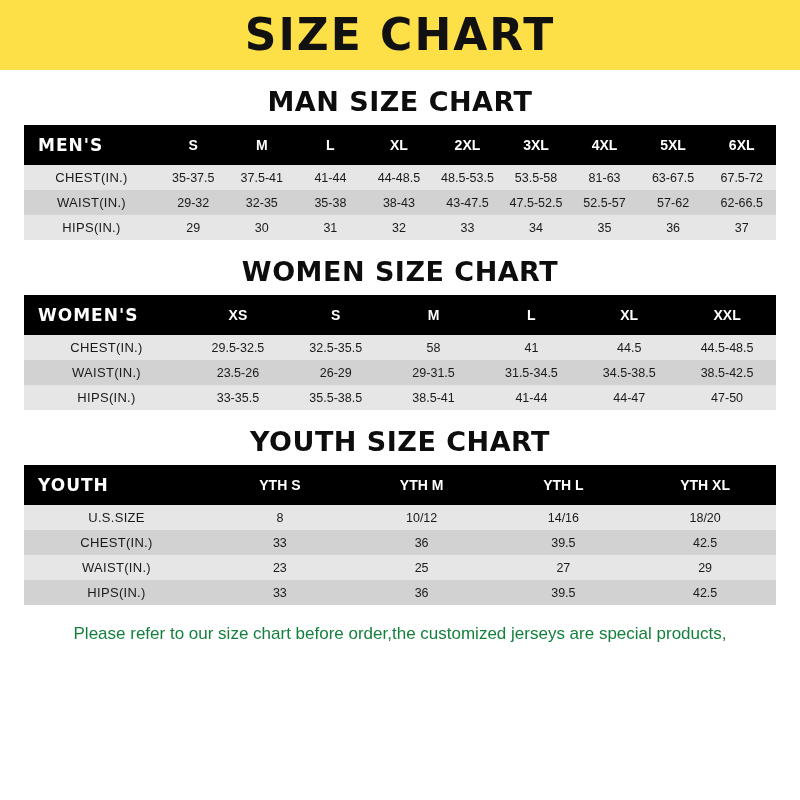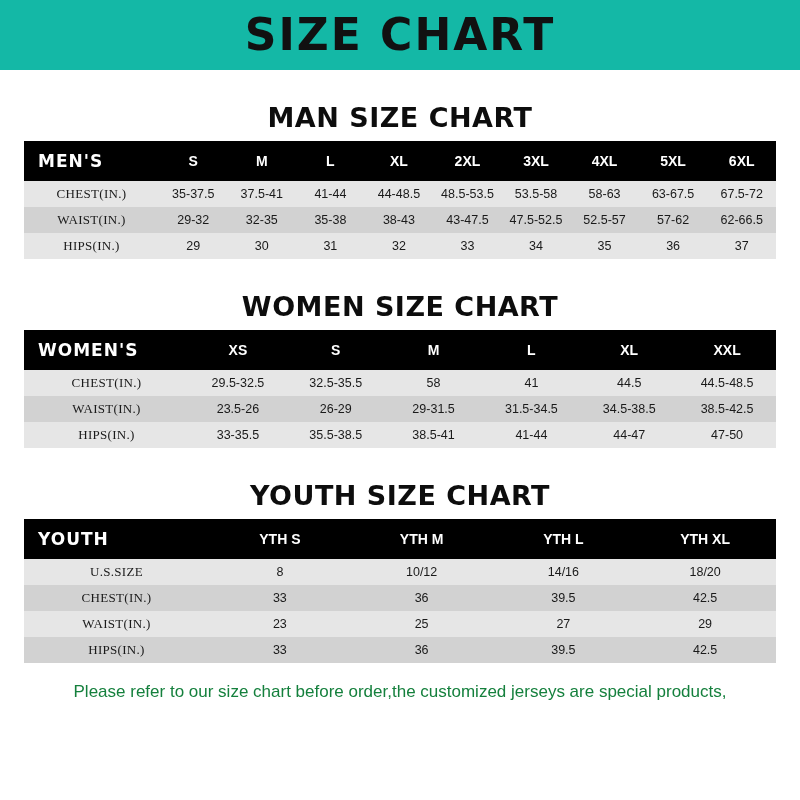--- a/index.html
+++ b/index.html
@@ -17,21 +17,21 @@
     position: relative;
     width: 800px;
     height: 800px;
     background: #ffffff;
     box-sizing: border-box;
   }
   
   .banner {
     position: relative;
     height: 70px;
-    background: #14b8a6;
+    background: #fde047;
     display: flex;
     align-items: center;
     justify-content: center;
   }
   .banner-title {
     font-family: "DejaVu Sans", sans-serif;
     font-weight: bold;
     font-size: 44px;
     letter-spacing: 2px;
     color: #111111;
@@ -41,21 +41,21 @@
     padding: 0 24px;
     box-sizing: border-box;
   }
   .section-title {
     text-align: center;
     font-family: "DejaVu Sans", sans-serif;
     font-weight: bold;
     font-size: 27px;
     color: #0d0d0d;
     letter-spacing: 0.5px;
-    margin: 32px 0 8px 0;
+    margin: 16px 0 8px 0;
   }
   table.size-table {
     width: 100%;
     border-collapse: collapse;
     table-layout: fixed;
   }
   table.size-table th,
   table.size-table td {
     text-align: center;
     font-size: 12.5px;
@@ -81,21 +81,20 @@
   table.size-table tbody tr.row-odd td {
     background: #e6e6e6;
   }
   table.size-table tbody tr.row-even td {
     background: #d2d2d2;
   }
   table.size-table tbody td.first-col {
     text-align: center;
     font-size: 13px;
     letter-spacing: 0.3px;
-    font-family: Liberation Serif, serif;
   }
   .men-table thead th.first-col { width: 120px; }
   .women-table thead th.first-col { width: 150px; }
   .youth-table thead th.first-col { width: 170px; }
   .women-table th, .women-table td { font-size: 13.5px; }
   .women-table thead th { font-size: 15px; }
   .youth-table th, .youth-table td { font-size: 14px; padding: 8px 1px; }
   .youth-table thead th { font-size: 15.5px; padding: 11px 1px; text-align: center; }
   .youth-table thead th.first-col { font-size: 18px; }
   .footer-note {
@@ -138,21 +137,21 @@
       </thead>
       <tbody>
         <tr class="row-odd">
           <td class="first-col">CHEST(IN.)</td>
           <td>35-37.5</td>
           <td>37.5-41</td>
           <td>41-44</td>
           <td>44-48.5</td>
           <td>48.5-53.5</td>
           <td>53.5-58</td>
-          <td>58-63</td>
+          <td>81-63</td>
           <td>63-67.5</td>
           <td>67.5-72</td>
         </tr>
         <tr class="row-even">
           <td class="first-col">WAIST(IN.)</td>
           <td>29-32</td>
           <td>32-35</td>
           <td>35-38</td>
           <td>38-43</td>
           <td>43-47.5</td>

